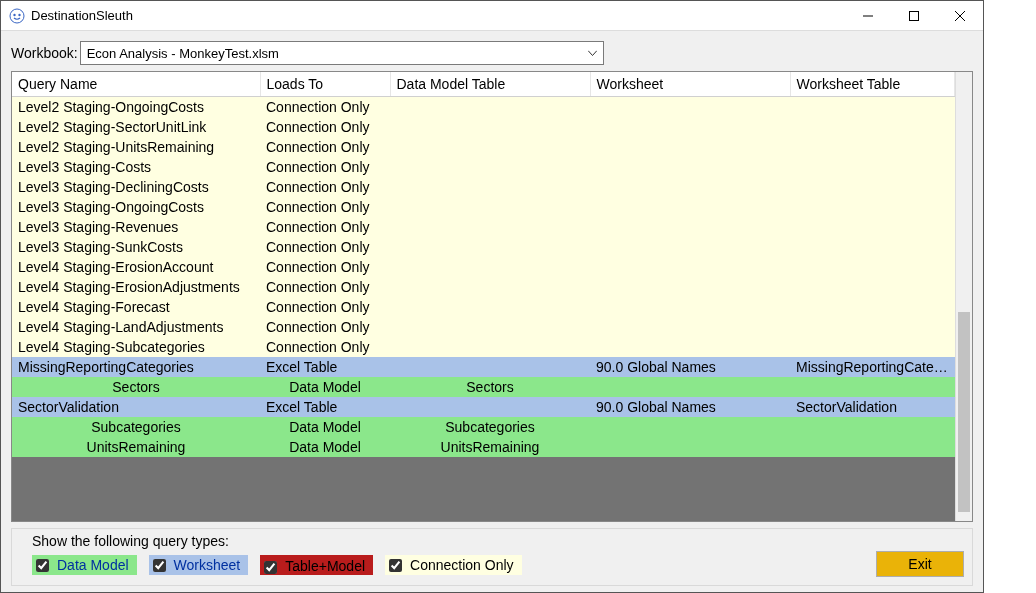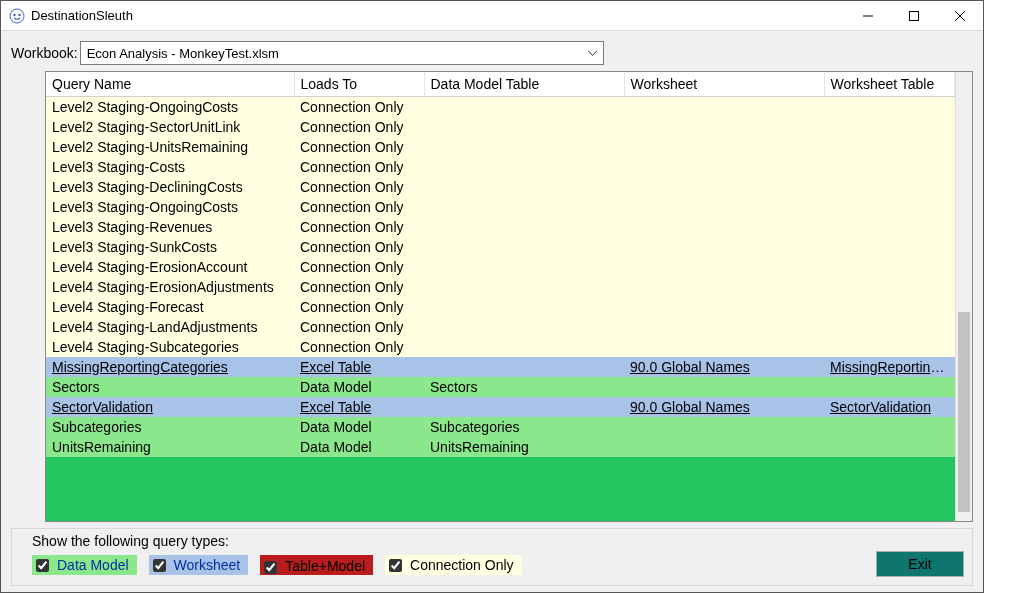--- a/index.html
+++ b/index.html
@@ -72,24 +72,23 @@
     right: 6px;
     top: 50%;
     transform: translateY(-50%);
     font-size: 10px;
     color: #333;
   }
 
   .grid-wrap {
     flex: 1;
     border: 1px solid #888;
-    background: #22c55e;
+    background: #737373;
     display: flex;
     min-height: 0;
-    margin-left: 34px;
   }
   .grid-scroll {
     flex: 1;
     overflow: hidden;
     position: relative;
   }
   table.grid {
     width: 100%;
     border-collapse: collapse;
     table-layout: fixed;
@@ -106,22 +105,22 @@
   }
   table.grid tbody td {
     font-size: 14px;
     padding: 1px 6px;
     height: 20px;
     white-space: nowrap;
     overflow: hidden;
     text-overflow: ellipsis;
   }
   tr.row-conn { background: #ffffe1; }
-  tr.row-blue { background: #a9c2e8; text-decoration: underline; }
-  tr.row-green { background: #8be78b; }
+  tr.row-blue { background: #a9c2e8; }
+  tr.row-green { background: #8be78b; text-align: center; }
 
   .col-qn { width: 248px; }
   .col-lt { width: 130px; }
   .col-dm { width: 200px; }
   .col-ws { width: 200px; }
   .col-wt { width: auto; }
 
   .vscroll {
     width: 17px;
     background: #f0f0f0;
@@ -170,21 +169,21 @@
   .chk.ws { background: #a9c2e8; color:#0030a0; }
   .chk.tm { background: #b91c1c; color:#000;align-items:flex-end; }
   .chk.co { background: #ffffe1; color:#000; }
 
   .exit-btn {
     position: absolute;
     right: 8px;
     bottom: 8px;
     width: 88px;
     height: 26px;
-    background: #0f766e;
+    background: #eab308;
     border: 1px solid #adadad;
     font-size: 14px;
     text-align: center;
     line-height: 24px;
     cursor: pointer;
   }
 </style>
 </head>
 <body>
 

